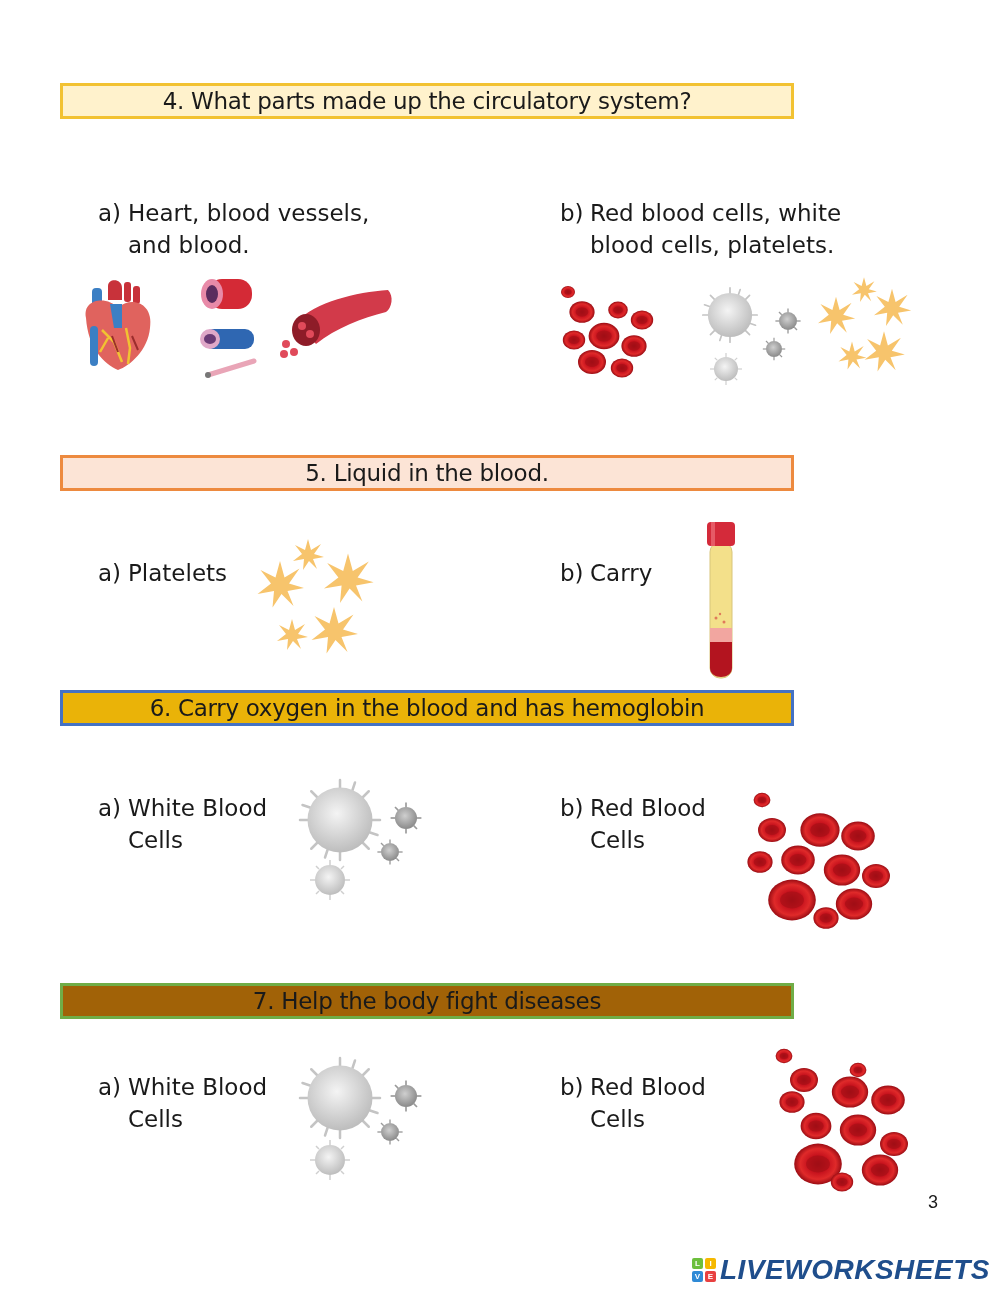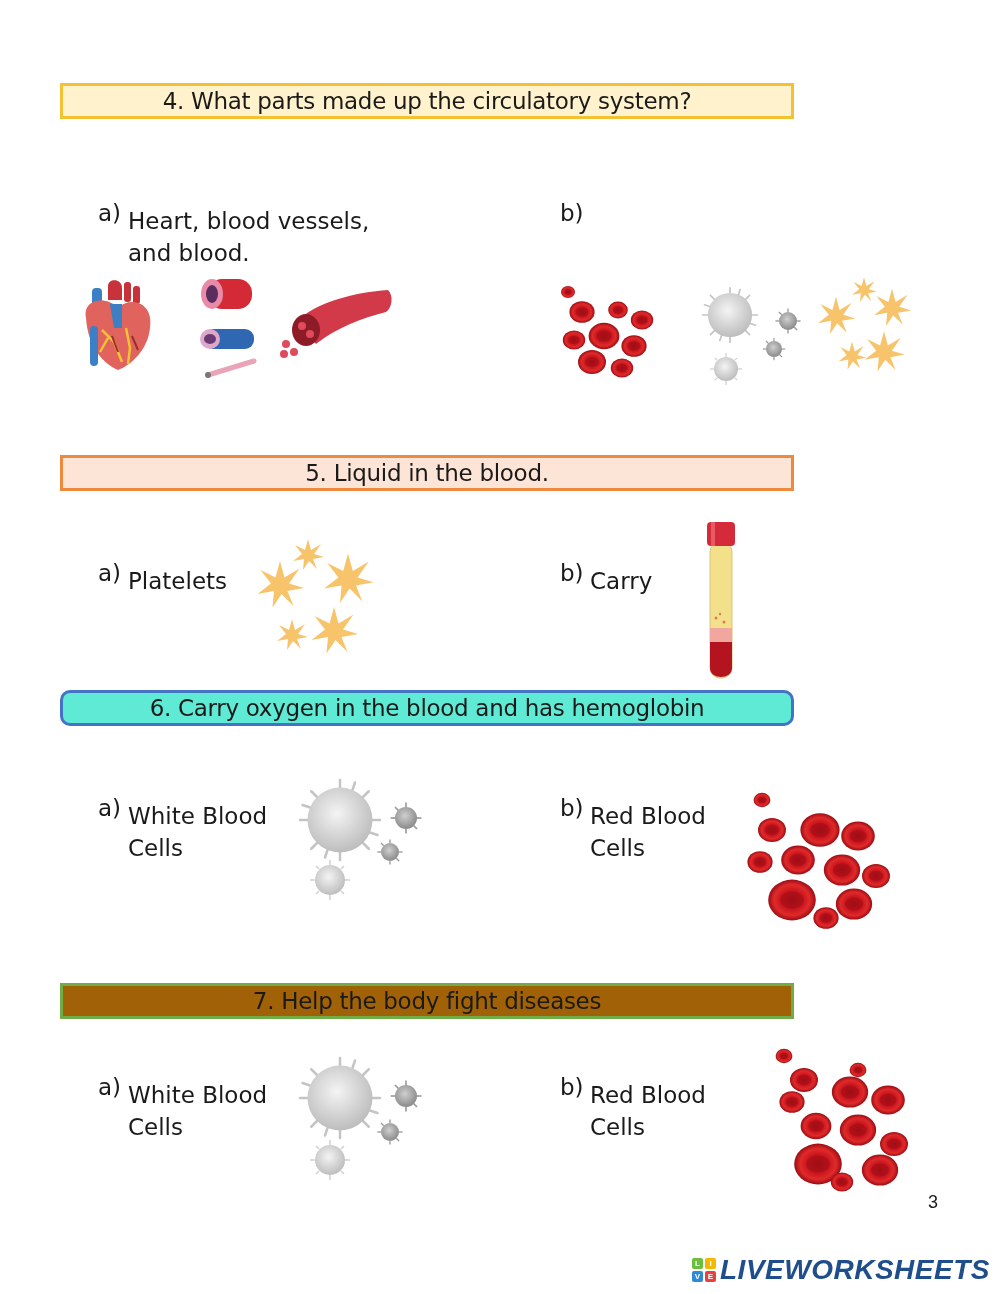--- a/index.html
+++ b/index.html
@@ -2,25 +2,25 @@
 <html><head>
 <meta charset="utf-8">
 <style>
   html, body { margin: 0; padding: 0; background: #ffffff; }
   body { width: 1000px; height: 1294px; position: relative; overflow: hidden;
          font-family: "DejaVu Sans", sans-serif; color: #1a1a1a; }
   .qbar { position: absolute; left: 60px; width: 734px; height: 36px; box-sizing: border-box;
           border: 3px solid; text-align: center; font-size: 23px; line-height: 31px; letter-spacing: -0.3px; }
   .q4 { top: 83px; background: #fff2cc; border-color: #f2c232; }
   .q5 { top: 455px; background: #fce4d6; border-color: #ed8a3f; }
-  .q6 { top: 690px; background: #5eead4; border-color: #4472c4; border-radius: 10px; }
+  .q6 { top: 690px; background: #eab308; border-color: #4472c4; }
   .q7 { top: 969px; background: #a16207; border-color: #70ad47; margin-top: 14px; }
   .opt { position: absolute; font-size: 23px; line-height: 32px; display: flex; }
   .opt .letter { width: 30px; flex: none; }
-  .opt .txt { white-space: pre-line; margin-top: 8px; }
+  .opt .txt { white-space: pre-line; }
   .pic { position: absolute; }
   .pagenum { position: absolute; left: 928px; top: 1192px; font-size: 18px; font-family: "Liberation Sans", sans-serif; }
   .logo { position: absolute; left: 692px; top: 1254px; display: flex; align-items: center; }
   .logo-icon { display: grid; grid-template-columns: 11px 11px; grid-gap: 2px; margin-right: 4px; }
   .logo-icon span { width: 11px; height: 11px; font-size: 8px; color: #fff; font-weight: bold;
                     display: flex; align-items: center; justify-content: center; font-family: "Liberation Sans", sans-serif; border-radius: 2px; }
   .logo-text { font-family: "Liberation Sans", sans-serif; font-weight: bold; font-size: 28px; color: #1f4e8c; letter-spacing: 0.5px; font-style: italic; }
 </style>
 </head>
 <body>
@@ -94,20 +94,22 @@
 
 <div class="qbar q4">4. What parts made up the circulatory system?</div>
 
 <div class="opt" style="left:98px; top:197px;">
   <span class="letter">a)</span>
   <span class="txt">Heart, blood vessels,
 and blood.</span>
 </div>
 <div class="opt" style="left:560px; top:197px;">
   <span class="letter">b)</span>
+  <span class="txt">Red blood cells, white
+blood cells, platelets.</span>
 </div>
 
 <svg class="pic" style="left:78px; top:278px;" width="80" height="95">
   <rect x="14" y="10" width="10" height="40" rx="4" fill="#3b7fc4"></rect>
   <path d="M30,8 C30,0 44,0 44,10 L44,22 L30,22 Z" fill="#c8323a"></path>
   <rect x="46" y="4" width="7" height="20" rx="3" fill="#c8323a"></rect>
   <rect x="55" y="8" width="7" height="18" rx="3" fill="#c8323a"></rect>
   <path d="M8,40 C4,20 30,18 40,30 C52,18 76,24 72,50 C70,72 52,88 40,92 C26,86 10,70 8,40 Z" fill="#e0635e"></path>
   <path d="M32,26 L44,26 L44,50 L36,50 Z" fill="#3b7fc4"></path>
   <path d="M24,52 L36,64 L44,84 M48,50 L52,70 L50,86 M30,60 L22,74" stroke="#f1c232" stroke-width="2.5" fill="none"></path>

